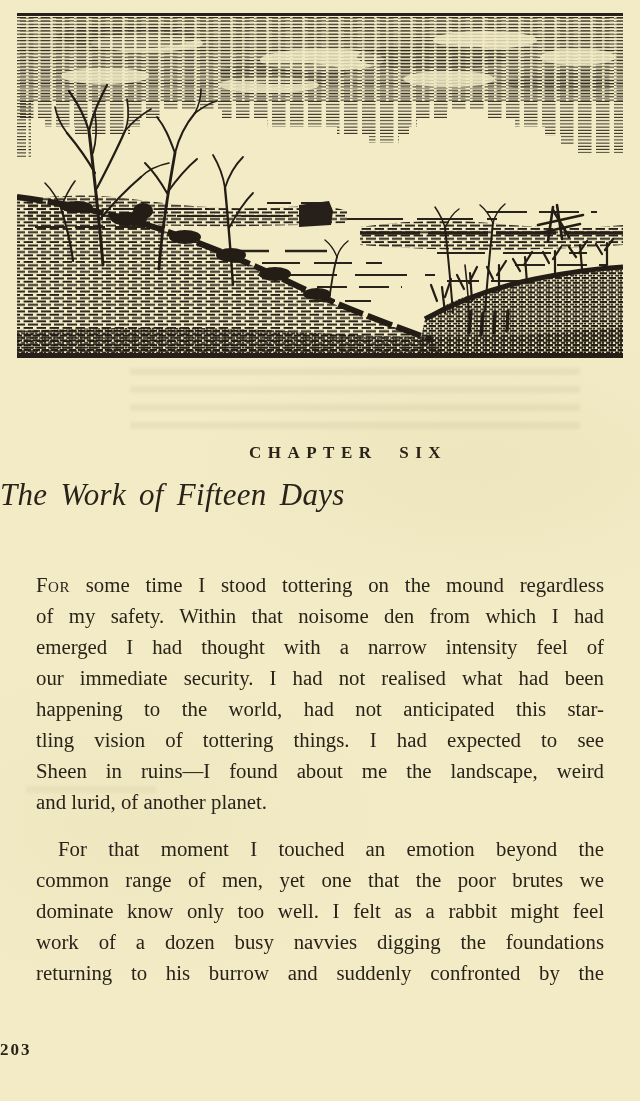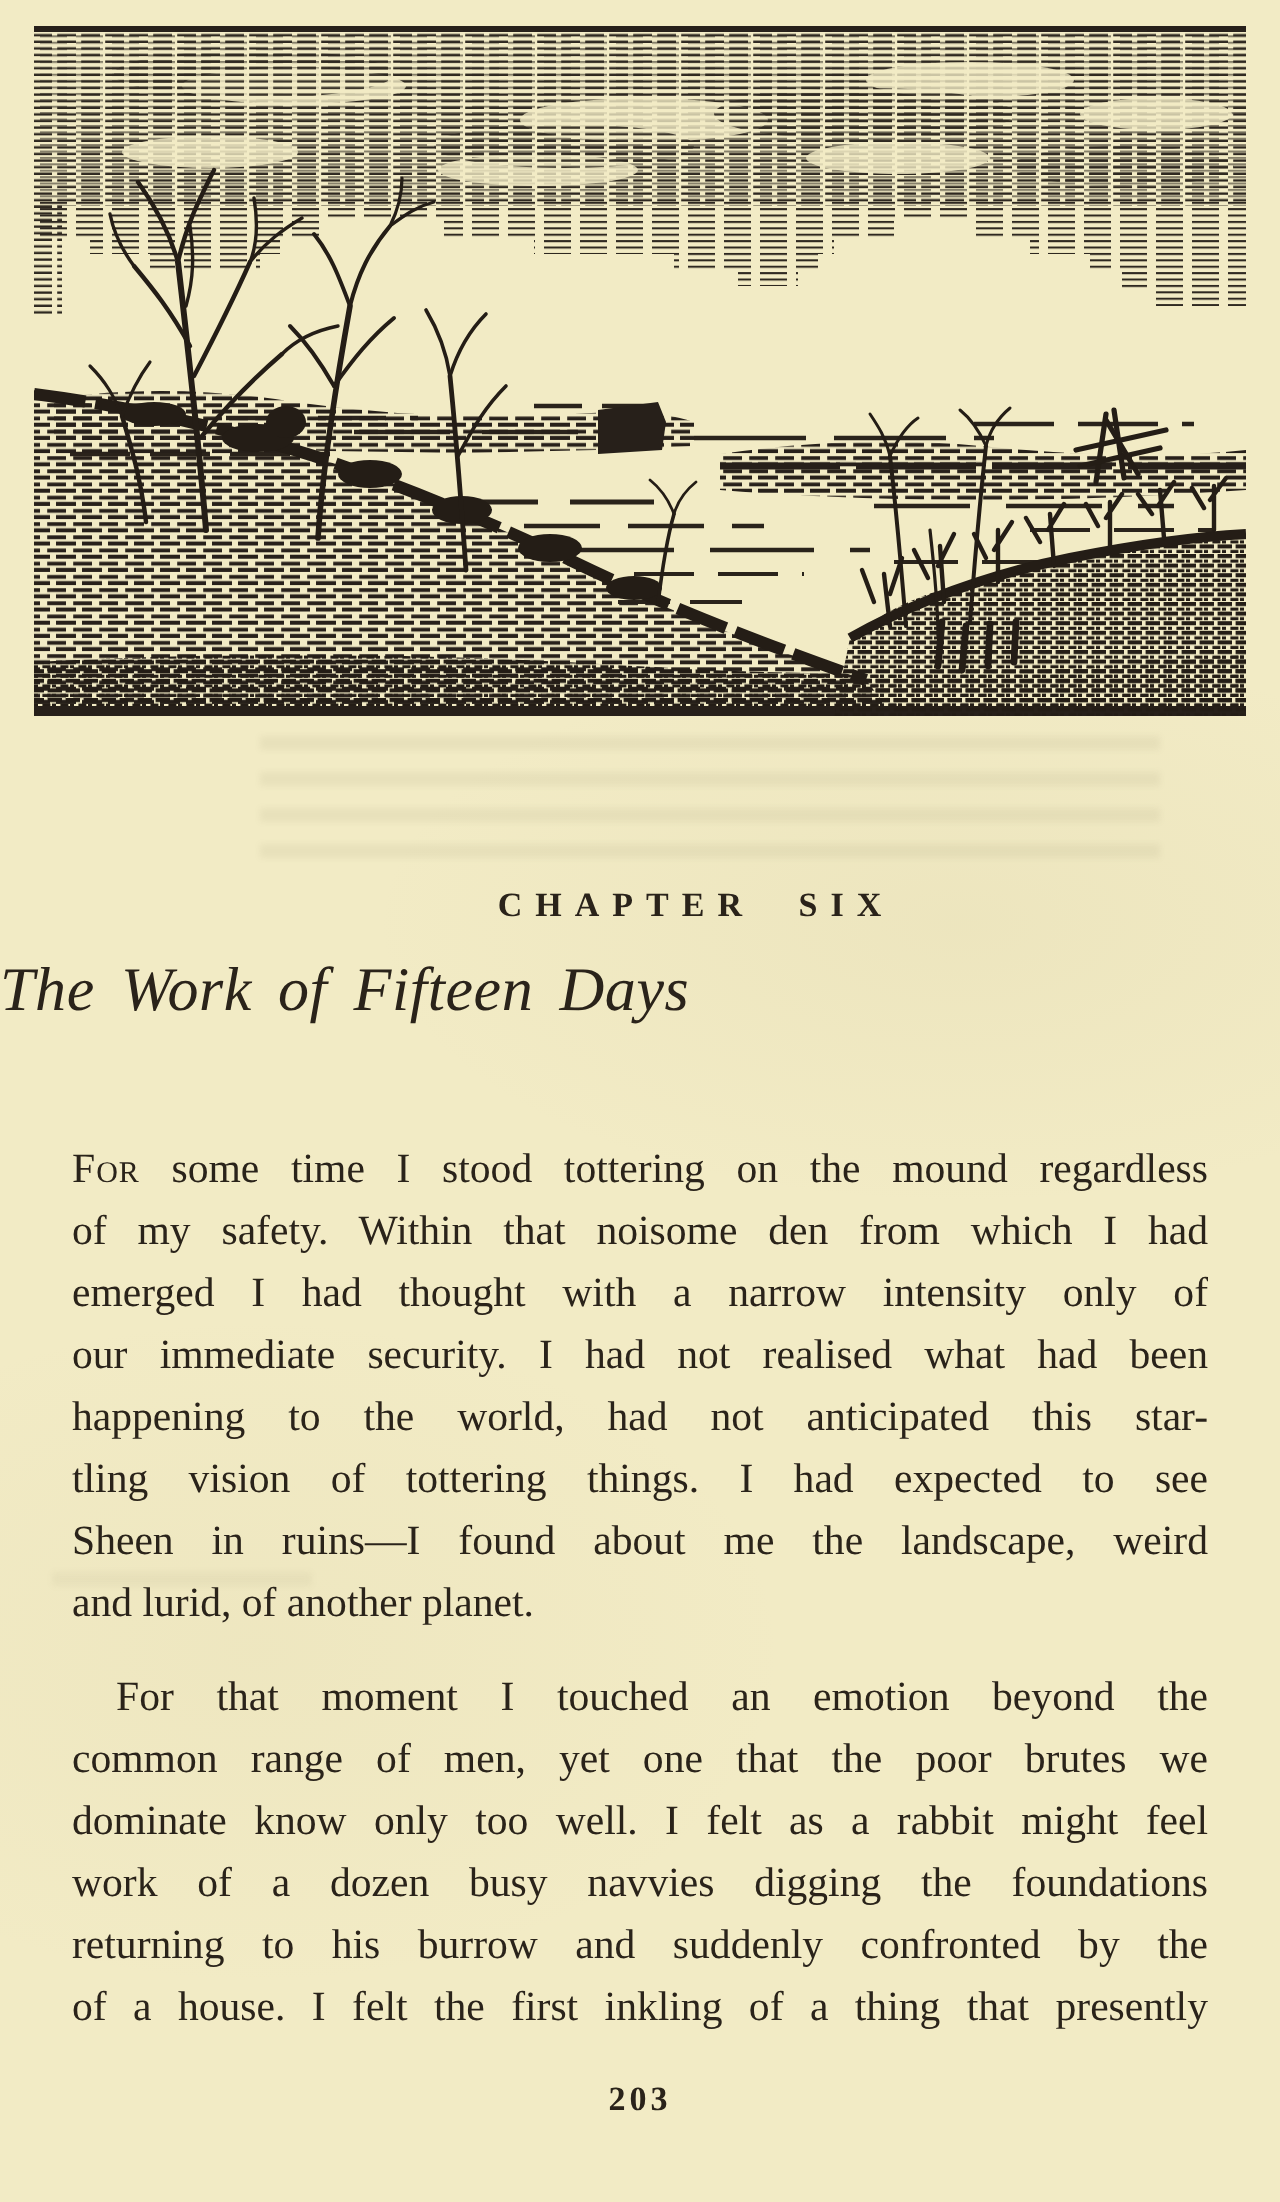--- a/index.html
+++ b/index.html
@@ -45,21 +45,21 @@
   .para + .para{margin-top:9px;}
   .line{
     height:31px;overflow:hidden;
     text-align:justify;text-align-last:justify;
   }
   .line.rag{text-align-last:left;}
   .line.indent{text-indent:22px;}
   .lead{font-variant:small-caps;letter-spacing:.5px;}
   .pageno{
     position:absolute;top:1040px;left:0;width:100%;
-    text-align:center;font-size:17px;font-weight:bold;letter-spacing:2px;
+    font-size:17px;font-weight:bold;letter-spacing:2px;
   }
 </style>
 </head>
 <body>
 
 <div class="page">
 
   <div class="illus">
     <svg viewBox="0 0 606 345" xmlns="http://www.w3.org/2000/svg">
       <defs>
@@ -253,32 +253,31 @@
   <div class="ghost" id="ghost2"></div>
 
   <div class="kicker">CHAPTER SIX</div>
 
   <div class="title">The Work of Fifteen Days</div>
 
   <div class="body-text">
     <div class="para">
       <div class="line"><span class="lead">For</span> <span>some time I stood tottering on the mound regardless</span></div>
       <div class="line">of my safety. Within that noisome den from which I had</div>
-      <div class="line">emerged I had thought with a narrow intensity only of</div>
+      <div class="line">emerged I had thought with a narrow intensity feel of</div>
       <div class="line">our immediate security. I had not realised what had been</div>
       <div class="line">happening to the world, had not anticipated this star-</div>
       <div class="line">tling vision of tottering things. I had expected to see</div>
       <div class="line">Sheen in ruins—I found about me the landscape, weird</div>
       <div class="line rag">and lurid, of another planet.</div>
     </div>
     <div class="para">
       <div class="line indent">For that moment I touched an emotion beyond the</div>
       <div class="line">common range of men, yet one that the poor brutes we</div>
       <div class="line">dominate know only too well. I felt as a rabbit might feel</div>
       <div class="line">work of a dozen busy navvies digging the foundations</div>
       <div class="line">returning to his burrow and suddenly confronted by the</div>
-      <div class="line">of a house. I felt the first inkling of a thing that presently</div>
     </div>
   </div>
 
   <div class="pageno">203</div>
 
 </div>
 
 </body></html>

